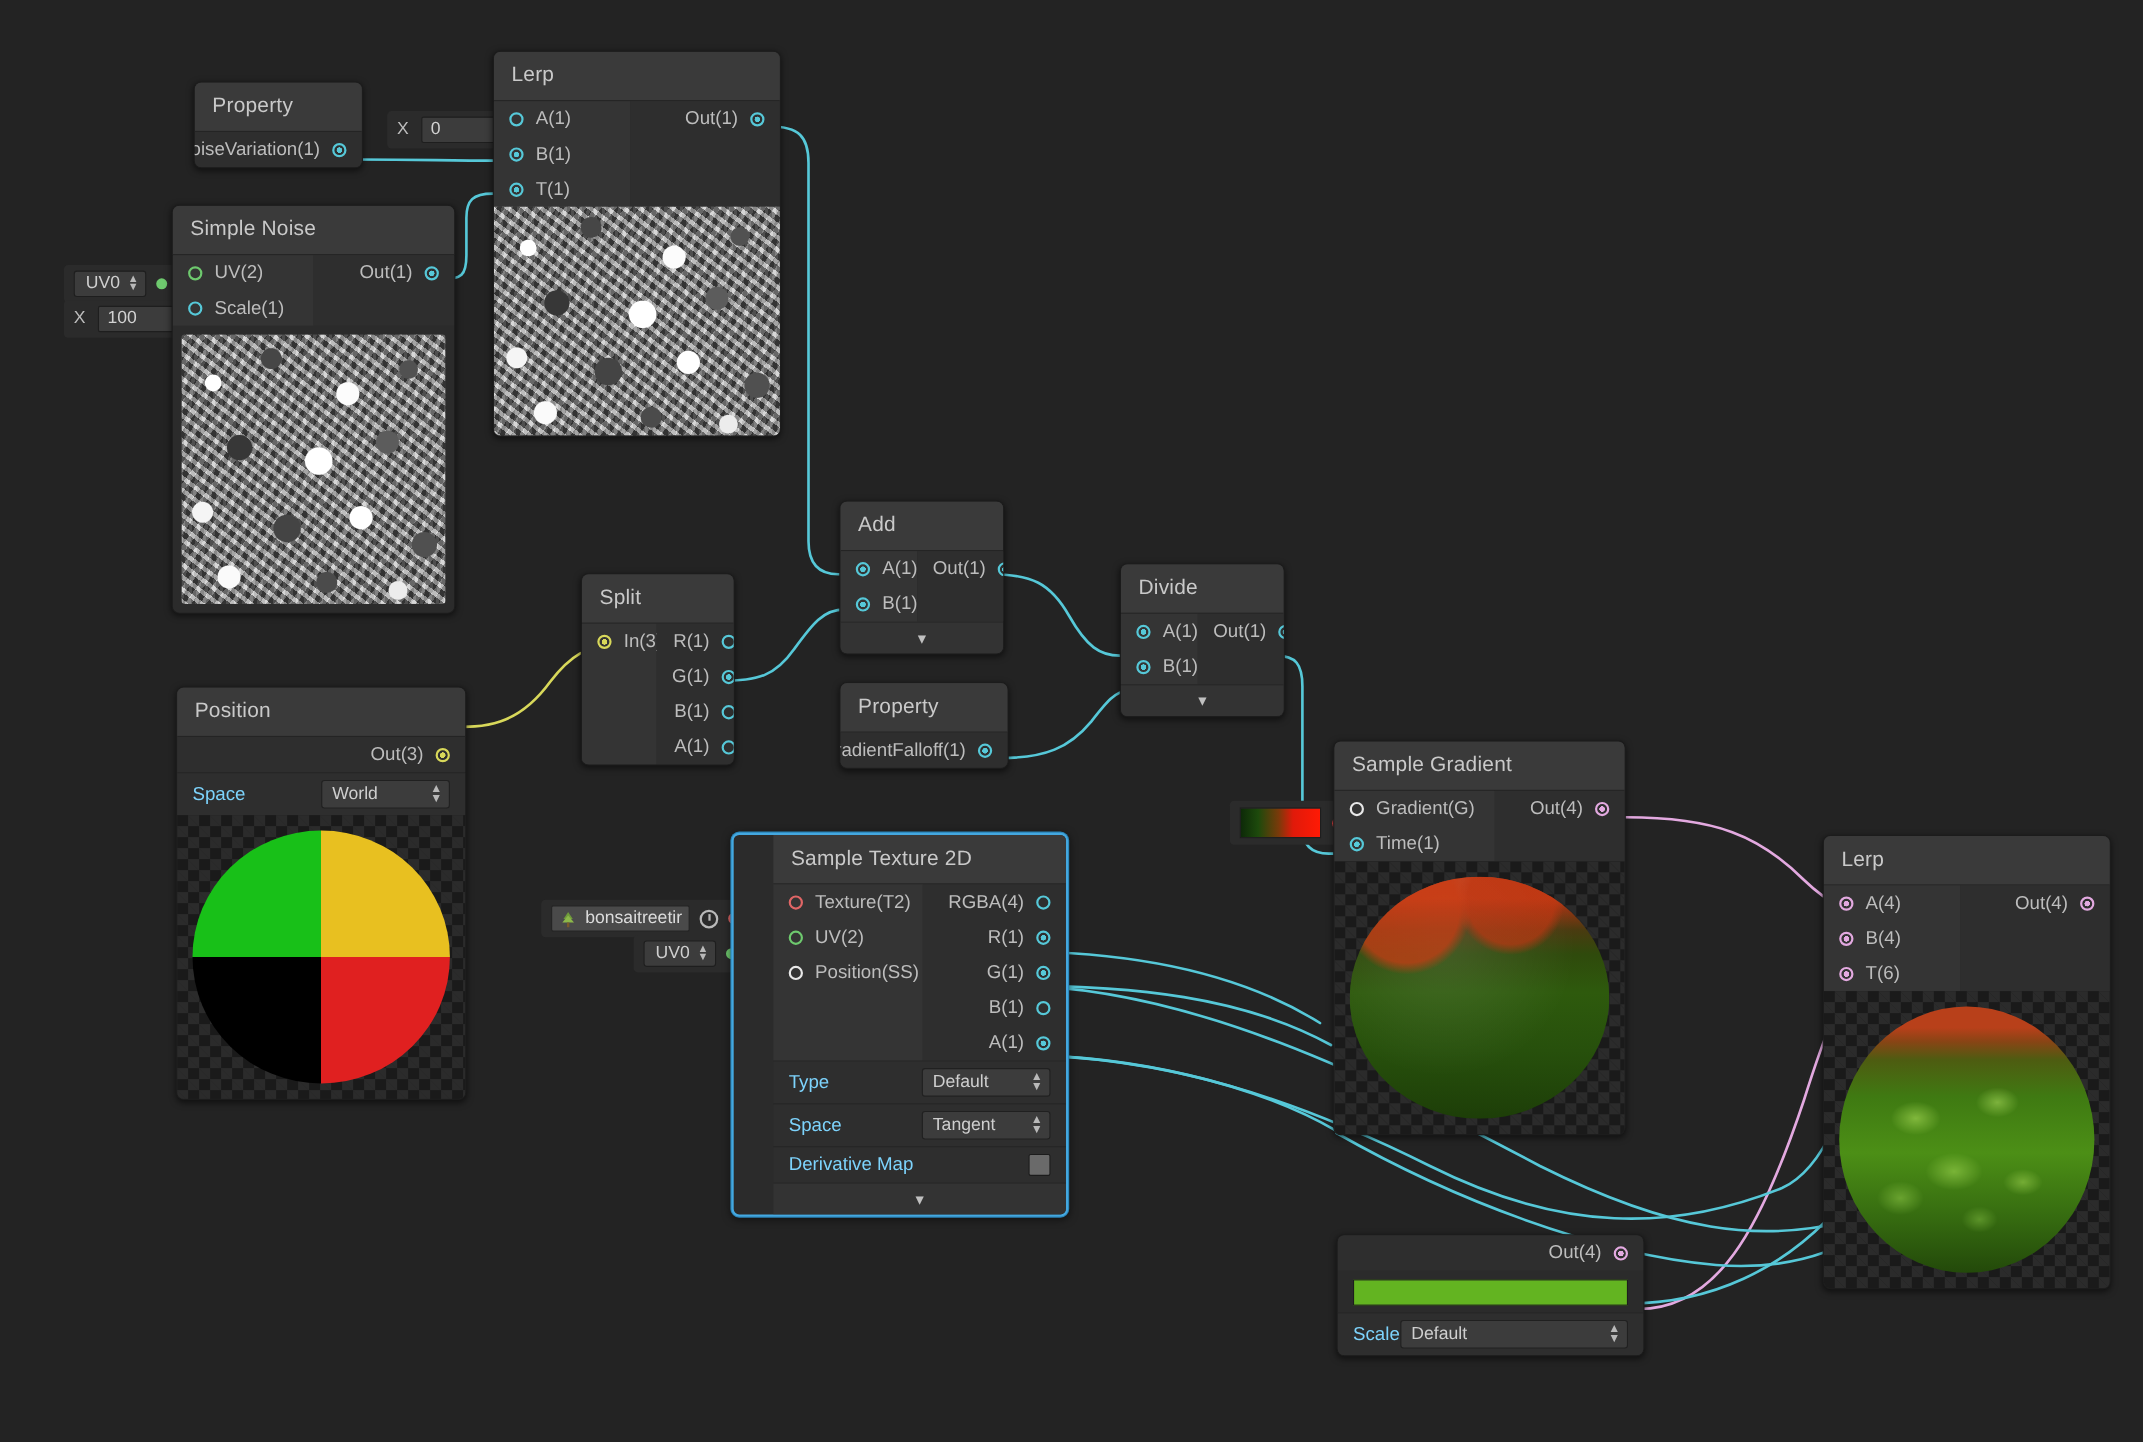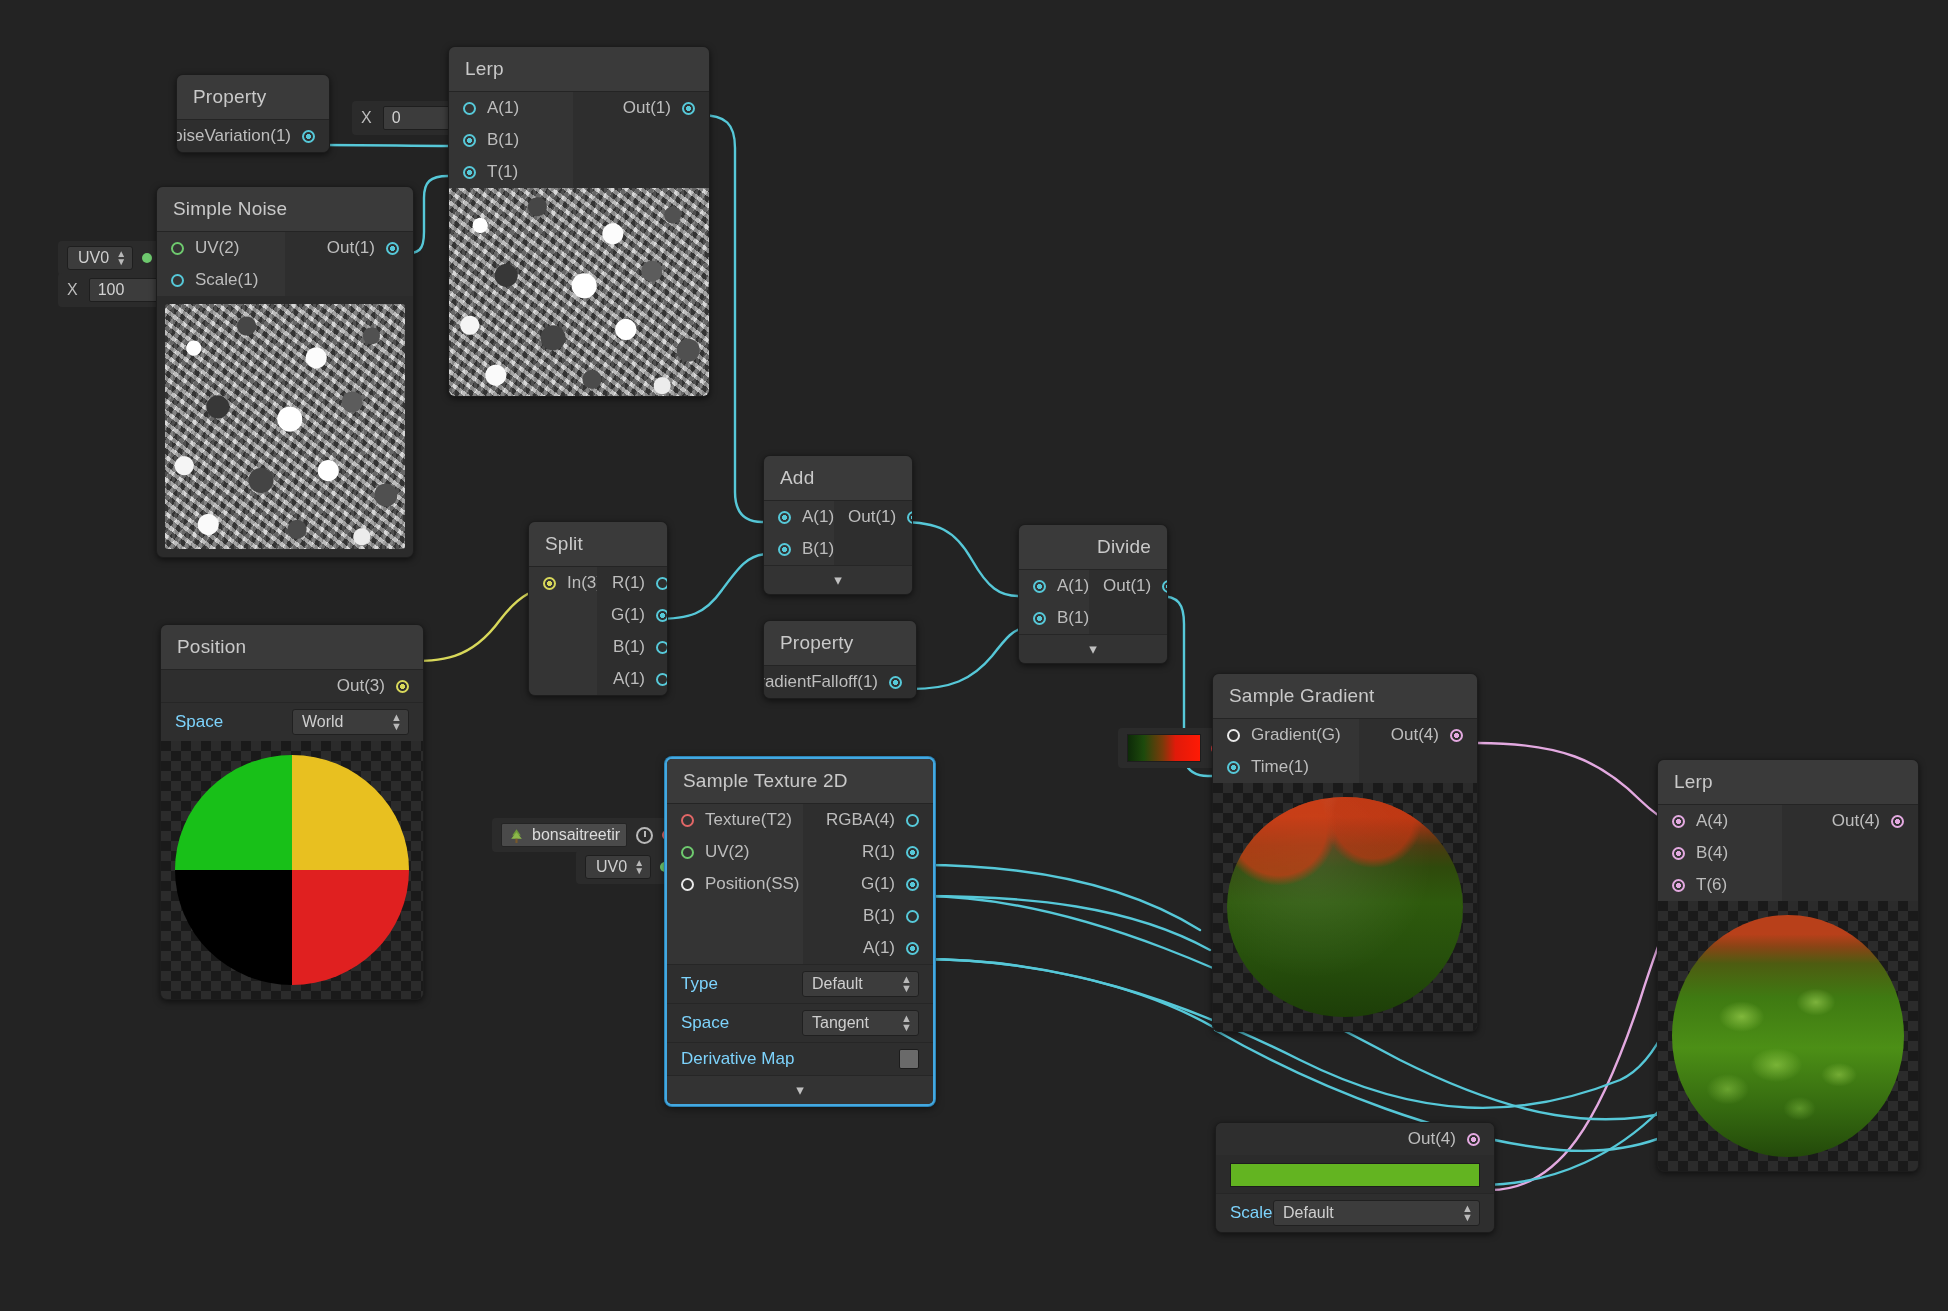--- a/index.html
+++ b/index.html
@@ -394,21 +394,21 @@
   <div class="node" style="left:763px;top:620px;width:152px;">
     <div class="title">Property</div>
     <div class="col-full">
       <div class="port-row right">
         <span>GradientFalloff(1)</span>
         <span class="dot filled"></span>
       </div>
     </div>
   </div>
 
-  <div class="node" style="left:1018px;top:524px;width:148px;text-align:right;">
+  <div class="node" style="left:1018px;top:512px;width:148px;">
     <div class="title">Divide</div>
     <div class="ports">
       <div class="col-in" style="width:70px;">
         <div class="port-row">
           <span class="dot filled"></span>
           <span>A(1)</span>
         </div>
         <div class="port-row">
           <span class="dot filled"></span>
           <span>B(1)</span>
@@ -443,21 +443,21 @@
     <span class="dd">
       <span>UV0</span>
       <span class="arrows">
           <span>▲</span>
           <span>▼</span>
         </span>
     </span>
     <span class="pin green"></span>
   </div>
 
-  <div class="node sel" style="left:665px;top:757px;width:266px;">
+  <div class="node sel" style="left:665px;top:757px;width:266px;padding-left:36px;">
     <div class="title">Sample Texture 2D</div>
     <div class="ports">
       <div class="col-in" style="width:136px;">
         <div class="port-row">
           <span class="dot red"></span>
           <span>Texture(T2)</span>
         </div>
         <div class="port-row">
           <span class="dot green"></span>
           <span>UV(2)</span>

